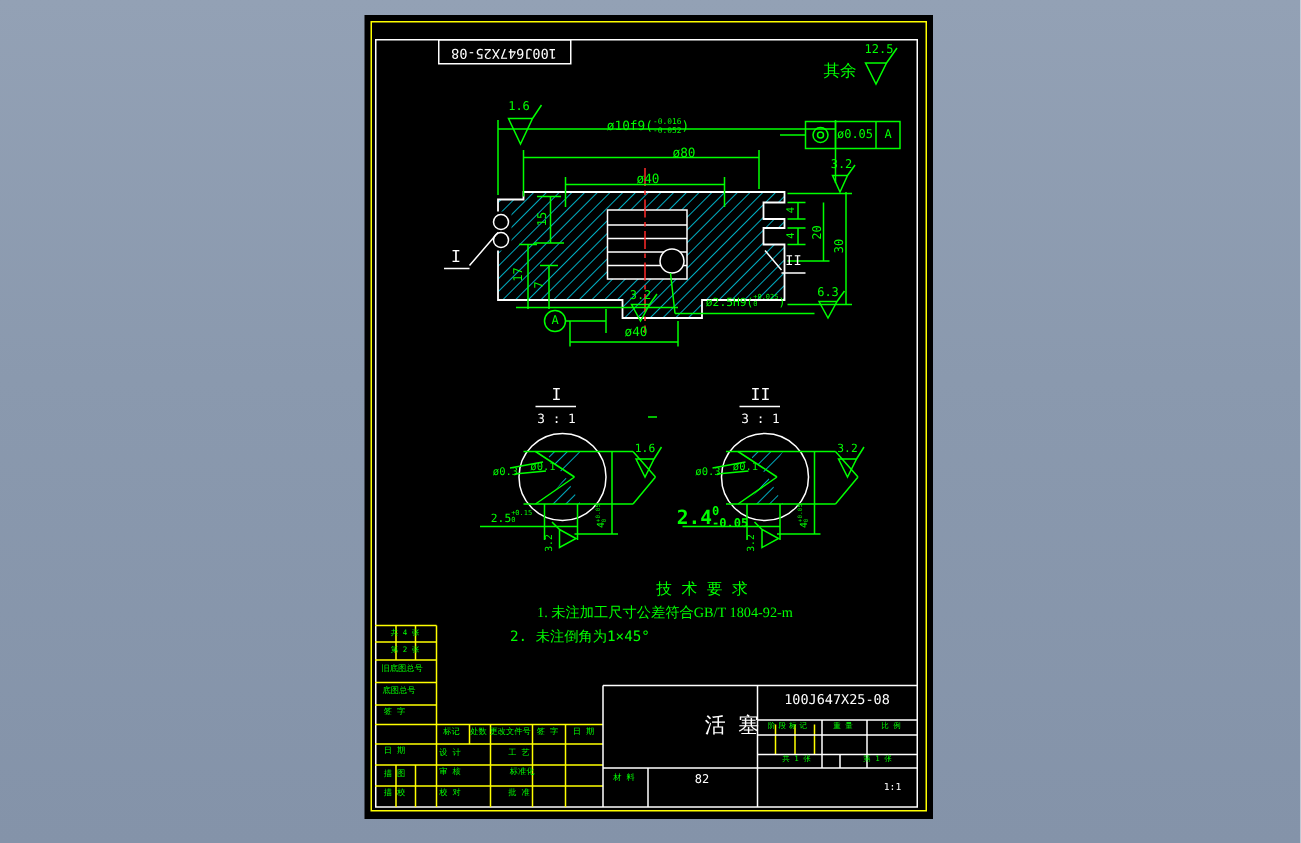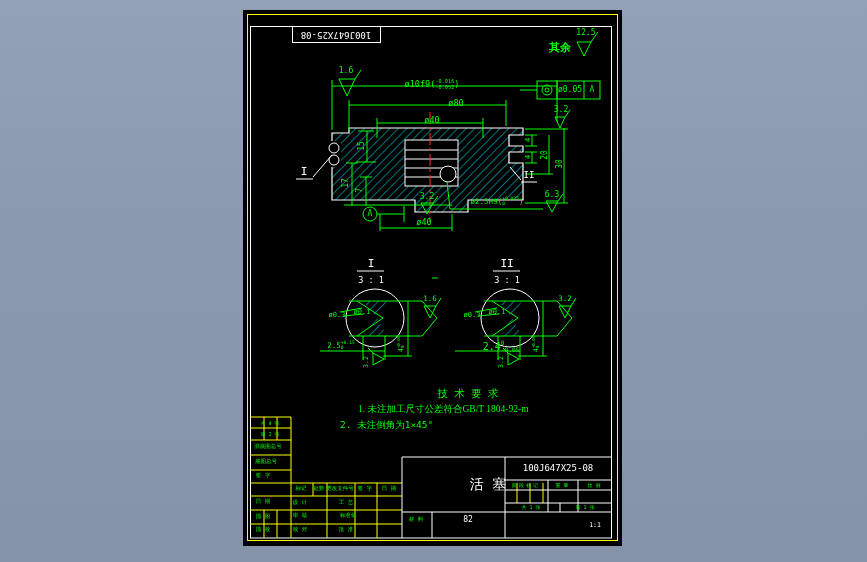--- a/index.html
+++ b/index.html
@@ -107,21 +107,21 @@
       <path d="M517,483 V503 M530,483 V503 M543,483 V503"></path>
     </g>
 
     <g stroke="#ffffff" fill="none" stroke-width="1">
       <path d="M402,457 H612 M402,457 V538 M505,457 V538"></path>
       <path d="M505,480 H612 M505,490 H612 M505,503 H612 M402,512 H612"></path>
       <path d="M432,512 V538 M548,480 V512 M578,480 V512 M560,503 V512"></path>
     </g>
   </svg>
 <div class="txt" style="left: 336px; top: 34px; font-size: 9px; color: rgb(255, 255, 255); transform: translate(-50%, -50%) rotate(180deg);">100J647X25-08</div>
-    <div class="txt" style="left: 560px; top: 47px; font-size: 11px; color: rgb(0, 255, 0); transform: translate(-50%, -50%); font-weight: bold;">其余</div>
+    <div class="txt" style="left: 560px; top: 47px; font-size: 11px; color: rgb(0, 255, 0); transform: translate(-50%, -50%);">其余</div>
     <div class="txt" style="left: 586px; top: 33px; font-size: 8px; color: rgb(0, 255, 0); transform: translate(-50%, -50%);">12.5</div>
     <div class="txt tolwrap" style="left: 432px; top: 85px; font-size: 8.5px; color: rgb(0, 255, 0); transform: translate(-50%, -50%);">
       <span>ø10f9(</span>
       <span class="stack">
         <span>-0.016</span>
         <span>-0.052</span>
       </span>
       <span>)</span>
     </div>
     <div class="txt" style="left: 432px; top: 103px; font-size: 8.5px; color: rgb(0, 255, 0); transform: translate(-50%, -50%); margin-left: 24px;">ø80</div>
@@ -169,21 +169,21 @@
       <span>4</span>
       <span class="stack">
         <span>+0.05</span>
         <span>0</span>
       </span>
     </div>
     <div class="txt" style="left: 366px; top: 362px; font-size: 6.5px; color: rgb(0, 255, 0); transform: translate(-50%, -50%) rotate(-90deg);">3.2</div>
     <div class="txt" style="left: 472px; top: 315px; font-size: 7px; color: rgb(0, 255, 0); transform: translate(-50%, -50%);">ø0.3</div>
     <div class="txt" style="left: 497px; top: 312px; font-size: 7px; color: rgb(0, 255, 0); transform: translate(-50%, -50%);">ø0.1</div>
     <div class="txt" style="left: 565px; top: 299px; font-size: 7.5px; color: rgb(0, 255, 0); transform: translate(-50%, -50%);">3.2</div>
-    <div class="txt tolwrap" style="left: 501px; top: 346px; font-size: 10px; color: rgb(0, 255, 0); transform: translate(-50%, -50%);">
+    <div class="txt tolwrap" style="left: 475px; top: 346px; font-size: 13px; color: rgb(0, 255, 0); transform: translate(-50%, -50%); font-weight: bold;">
       <span>2.4</span>
       <span class="stack">
         <span>0</span>
         <span>-0.05</span>
       </span>
     </div>
     <div class="txt tolwrap" style="left: 536px; top: 344px; font-size: 6.5px; color: rgb(0, 255, 0); transform: translate(-50%, -50%) rotate(-90deg);">
       <span>4</span>
       <span class="stack">
         <span>+0.05</span>

